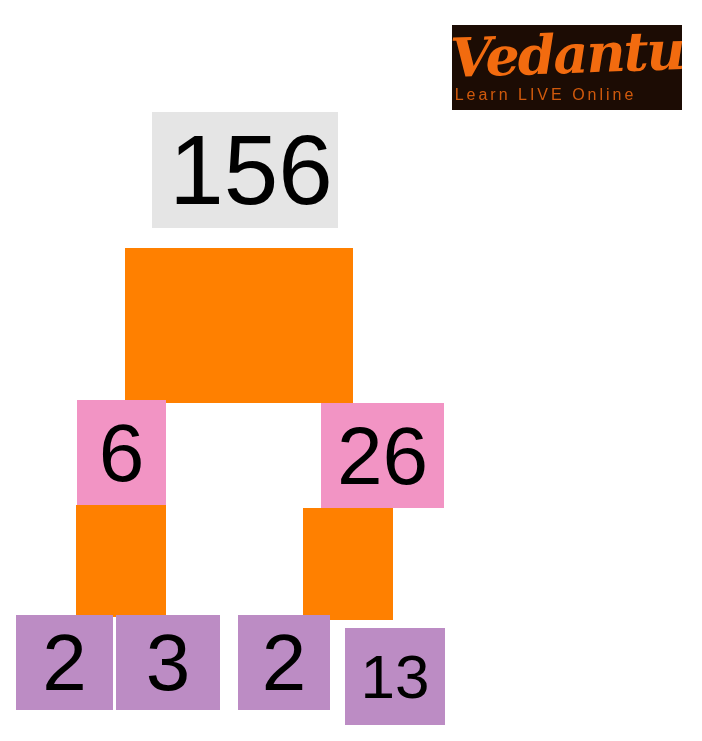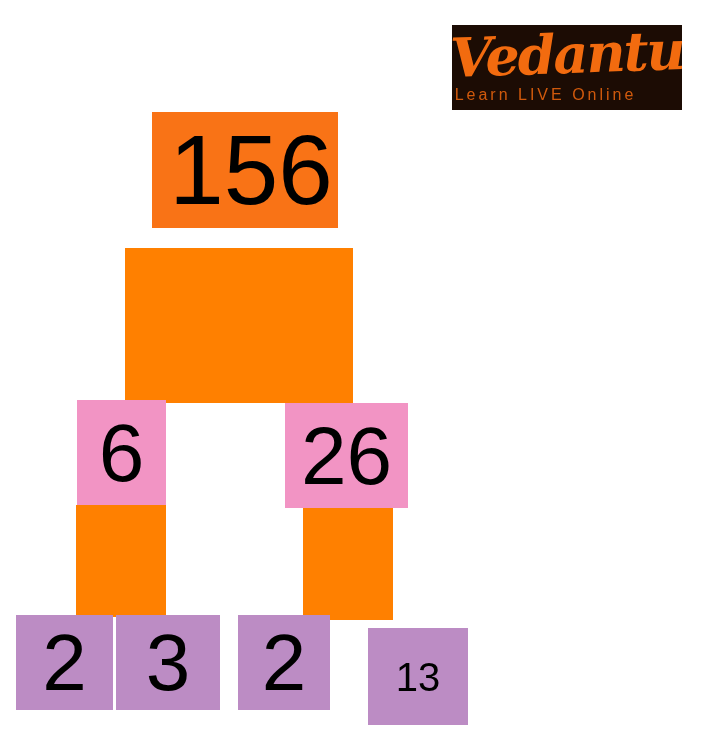--- a/index.html
+++ b/index.html
@@ -97,25 +97,25 @@
     font-size: 80px;
   }
   #node-leaf-3 {
     left: 238px;
     top: 615px;
     width: 92px;
     height: 95px;
     font-size: 80px;
   }
   #node-leaf-4 {
-    left: 368px;
+    left: 345px;
     top: 628px;
     width: 100px;
     height: 97px;
-    font-size: 40px;
+    font-size: 62px;
   }
 
   
   #logo {
     position: absolute;
     left: 452px;
     top: 25px;
     width: 230px;
     height: 85px;
     background: #1c0c04;
@@ -157,25 +157,25 @@
 <body>
 
 <div id="canvas">
 
   <div class="block" id="trunk-main" style="background:#ff8000;"></div>
 
   <div class="block" id="stem-left" style="background:#ff8000;"></div>
 
   <div class="block" id="stem-right" style="background:#ff8000;"></div>
 
-  <div class="numbox" id="node-root" style="background:#f97316;padding-left:12px;">156</div>
+  <div class="numbox" id="node-root" style="background:#e5e5e5;padding-left:12px;">156</div>
 
   <div class="numbox" id="node-six" style="background:#f294c4;">6</div>
 
-  <div class="numbox" id="node-twentysix" style="background:#f294c4;">26</div>
+  <div class="numbox" id="node-twentysix" style="background:#f294c4;margin-left:36px;">26</div>
 
   <div class="numbox" id="node-leaf-1" style="background:#bc8cc4;">2</div>
 
   <div class="numbox" id="node-leaf-2" style="background:#bc8cc4;">3</div>
 
   <div class="numbox" id="node-leaf-3" style="background:#bc8cc4;">2</div>
 
   <div class="numbox" id="node-leaf-4" style="background:#bc8cc4;">13</div>
 
   <div id="logo">

